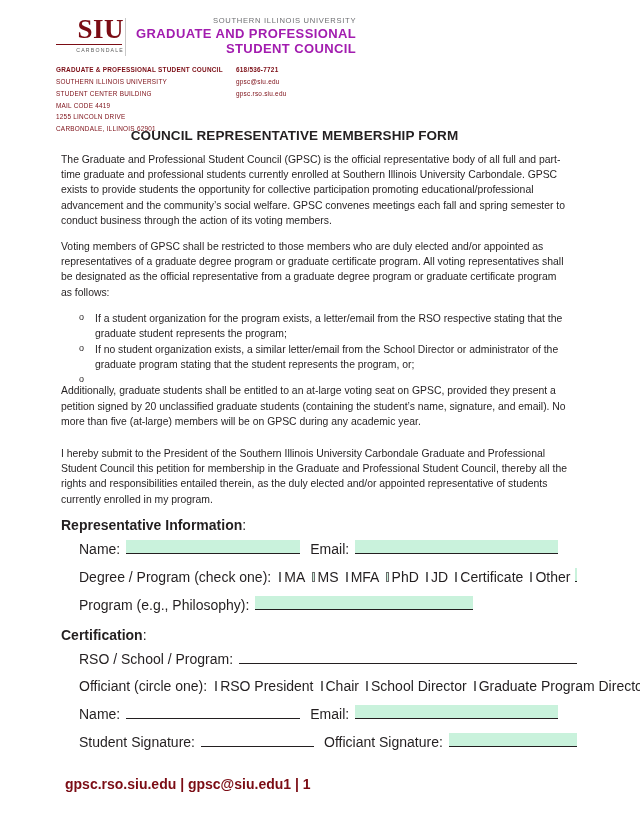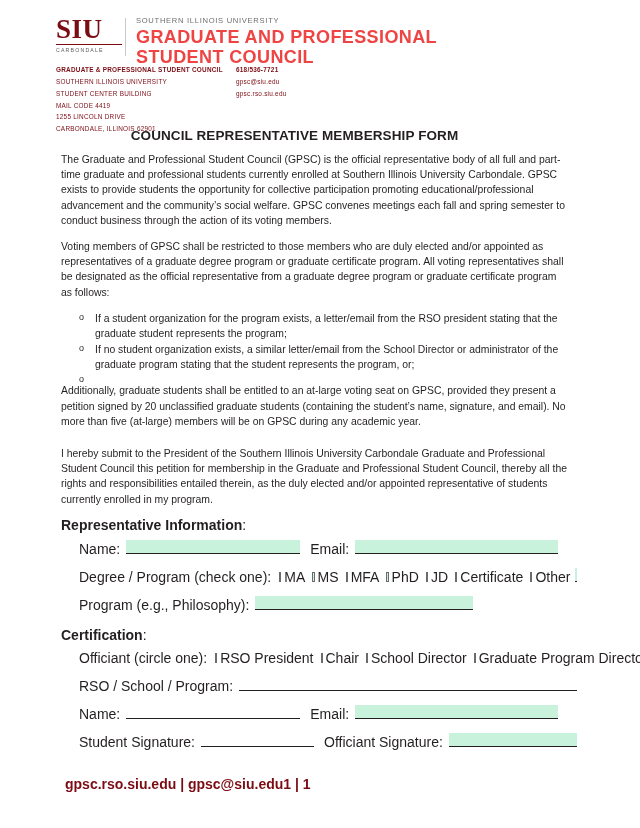--- a/index.html
+++ b/index.html
@@ -23,20 +23,21 @@
     box-sizing: border-box;
   }
 
   
   .masthead {
     position: absolute;
     left: 56px;
     top: 16px;
     display: flex;
     align-items: flex-start;
+    text-align: right;
   }
   .siu-logo {
     width: 68px;
     height: 40px;
     position: relative;
   }
   .siu-word {
     font-family: "Liberation Serif", serif;
     font-weight: bold;
     font-size: 27px;
@@ -71,24 +72,24 @@
     padding-left: 0;
   }
   .mh-line1 {
     font-size: 7.6px;
     letter-spacing: 0.7px;
     color: #6d6e71;
     text-transform: uppercase;
     margin-bottom: 2px;
   }
   .mh-line2 {
-    font-size: 18px;
+    font-size: 13px;
     font-weight: bold;
     letter-spacing: 0.4px;
-    color: #ef4444;
+    color: #a21caf;
     line-height: 1.12;
     text-transform: uppercase;
   }
 
   
   .address {
     position: absolute;
     left: 56px;
     top: 64px;
     font-size: 6.4px;
@@ -247,21 +248,21 @@
       <div class="addr-left">CARBONDALE, ILLINOIS 62901</div>
     </div>
   </div>
 
   <div class="doc-title">COUNCIL REPRESENTATIVE MEMBERSHIP FORM</div>
 
   <div class="body-wrap">
     <p>The Graduate and Professional Student Council (GPSC) is the official representative body of all full and part-time graduate and professional students currently enrolled at Southern Illinois University Carbondale. GPSC exists to provide students the opportunity for collective participation promoting educational/professional advancement and the community’s social welfare. GPSC convenes meetings each fall and spring semester to conduct business through the action of its voting members.</p>
     <p>Voting members of GPSC shall be restricted to those members who are duly elected and/or appointed as representatives of a graduate degree program or graduate certificate program. All voting representatives shall be designated as the official representative from a graduate degree program or graduate certificate program as follows:</p>
     <ul class="bullets">
-      <li><span class="marker">o</span><span>If a student organization for the program exists, a letter/email from the RSO president stating that the graduate student represents the program;</span></li>
+      <li><span class="marker">o</span><span>If a student organization for the program exists, a letter/email from the RSO respective stating that the graduate student represents the program;</span></li>
       <li><span class="marker">o</span><span>If no student organization exists, a similar letter/email from the School Director or administrator of the graduate program stating that the student represents the program, or;</span></li>
       <li><span class="marker">o</span></li>
     </ul>
     <p>Additionally, graduate students shall be entitled to an at-large voting seat on GPSC, provided they present a petition signed by 20 unclassified graduate students (containing the student’s name, signature, and email). No more than five (at-large) members will be on GPSC during any academic year.</p>
     <div class="spacer-gap"></div>
     <p>I hereby submit to the President of the Southern Illinois University Carbondale Graduate and Professional Student Council this petition for membership in the Graduate and Professional Student Council, thereby all the rights and responsibilities entailed therein, as the duly elected and/or appointed representative of students currently enrolled in my program.</p>
   </div>
 
   <div class="form-area">
 
@@ -298,36 +299,36 @@
     <div class="form-row">
       <span class="lbl">Program (e.g., Philosophy):</span>
       <span class="fill" style="width:218px"></span>
     </div>
 
     <div class="sect-head" style="margin-top:14px">
       <span>Certification</span><span class="normal">:</span>
     </div>
 
     <div class="form-row">
-      <span class="lbl">Officiant (circle one):</span>
-      <span class="cbx"></span>
-        <span class="opt">RSO President</span>
-      <span class="cbx"></span>
-        <span class="opt">Chair</span>
-      <span class="cbx"></span>
-        <span class="opt">School Director</span>
-      <span class="cbx"></span>
-        <span class="opt">Graduate Program Director</span>
-      <span class="cbx"></span>
-        <span class="opt">Certificate Director</span>
-    </div>
-
-    <div class="form-row">
       <span class="lbl">RSO / School / Program:</span>
       <span class="fill plain" style="width:340px"></span>
+    </div>
+
+    <div class="form-row">
+      <span class="lbl">Officiant (circle one):</span>
+      <span class="cbx"></span>
+        <span class="opt">RSO President</span>
+      <span class="cbx"></span>
+        <span class="opt">Chair</span>
+      <span class="cbx"></span>
+        <span class="opt">School Director</span>
+      <span class="cbx"></span>
+        <span class="opt">Graduate Program Director</span>
+      <span class="cbx"></span>
+        <span class="opt">Certificate Director</span>
     </div>
 
     <div class="form-row">
       <span class="lbl">Name:</span>
       <span class="fill plain" style="width:174px"></span>
       <span class="lbl" style="margin-left:6px">Email:</span>
       <span class="fill" style="width:203px"></span>
     </div>
 
     <div class="form-row">

